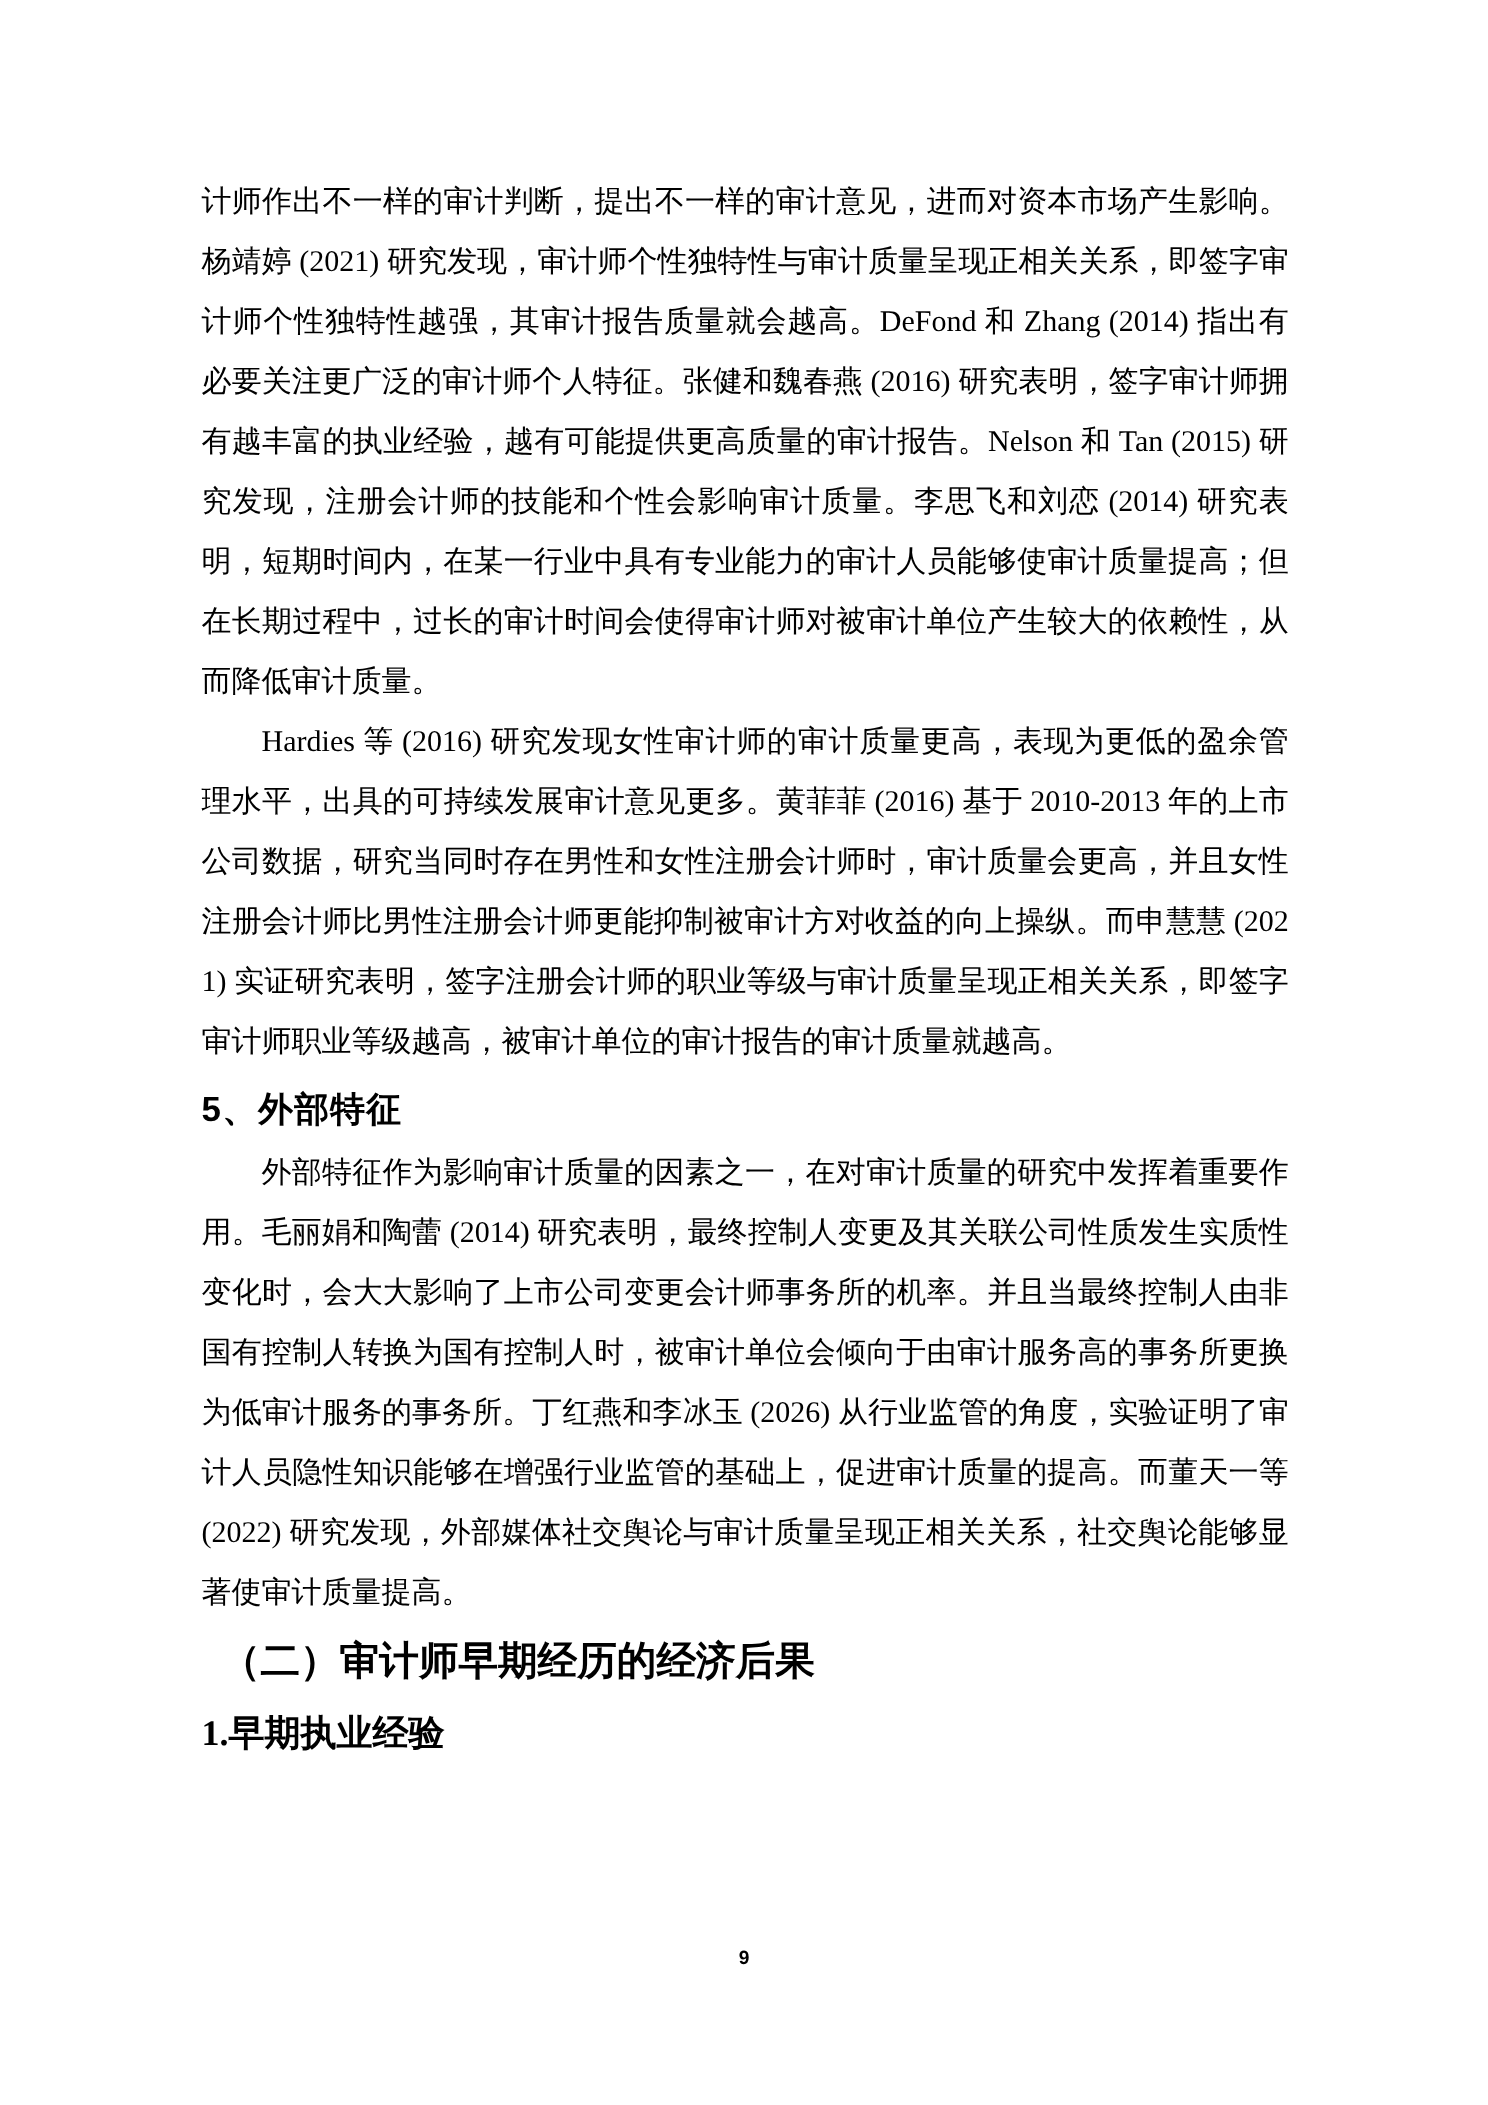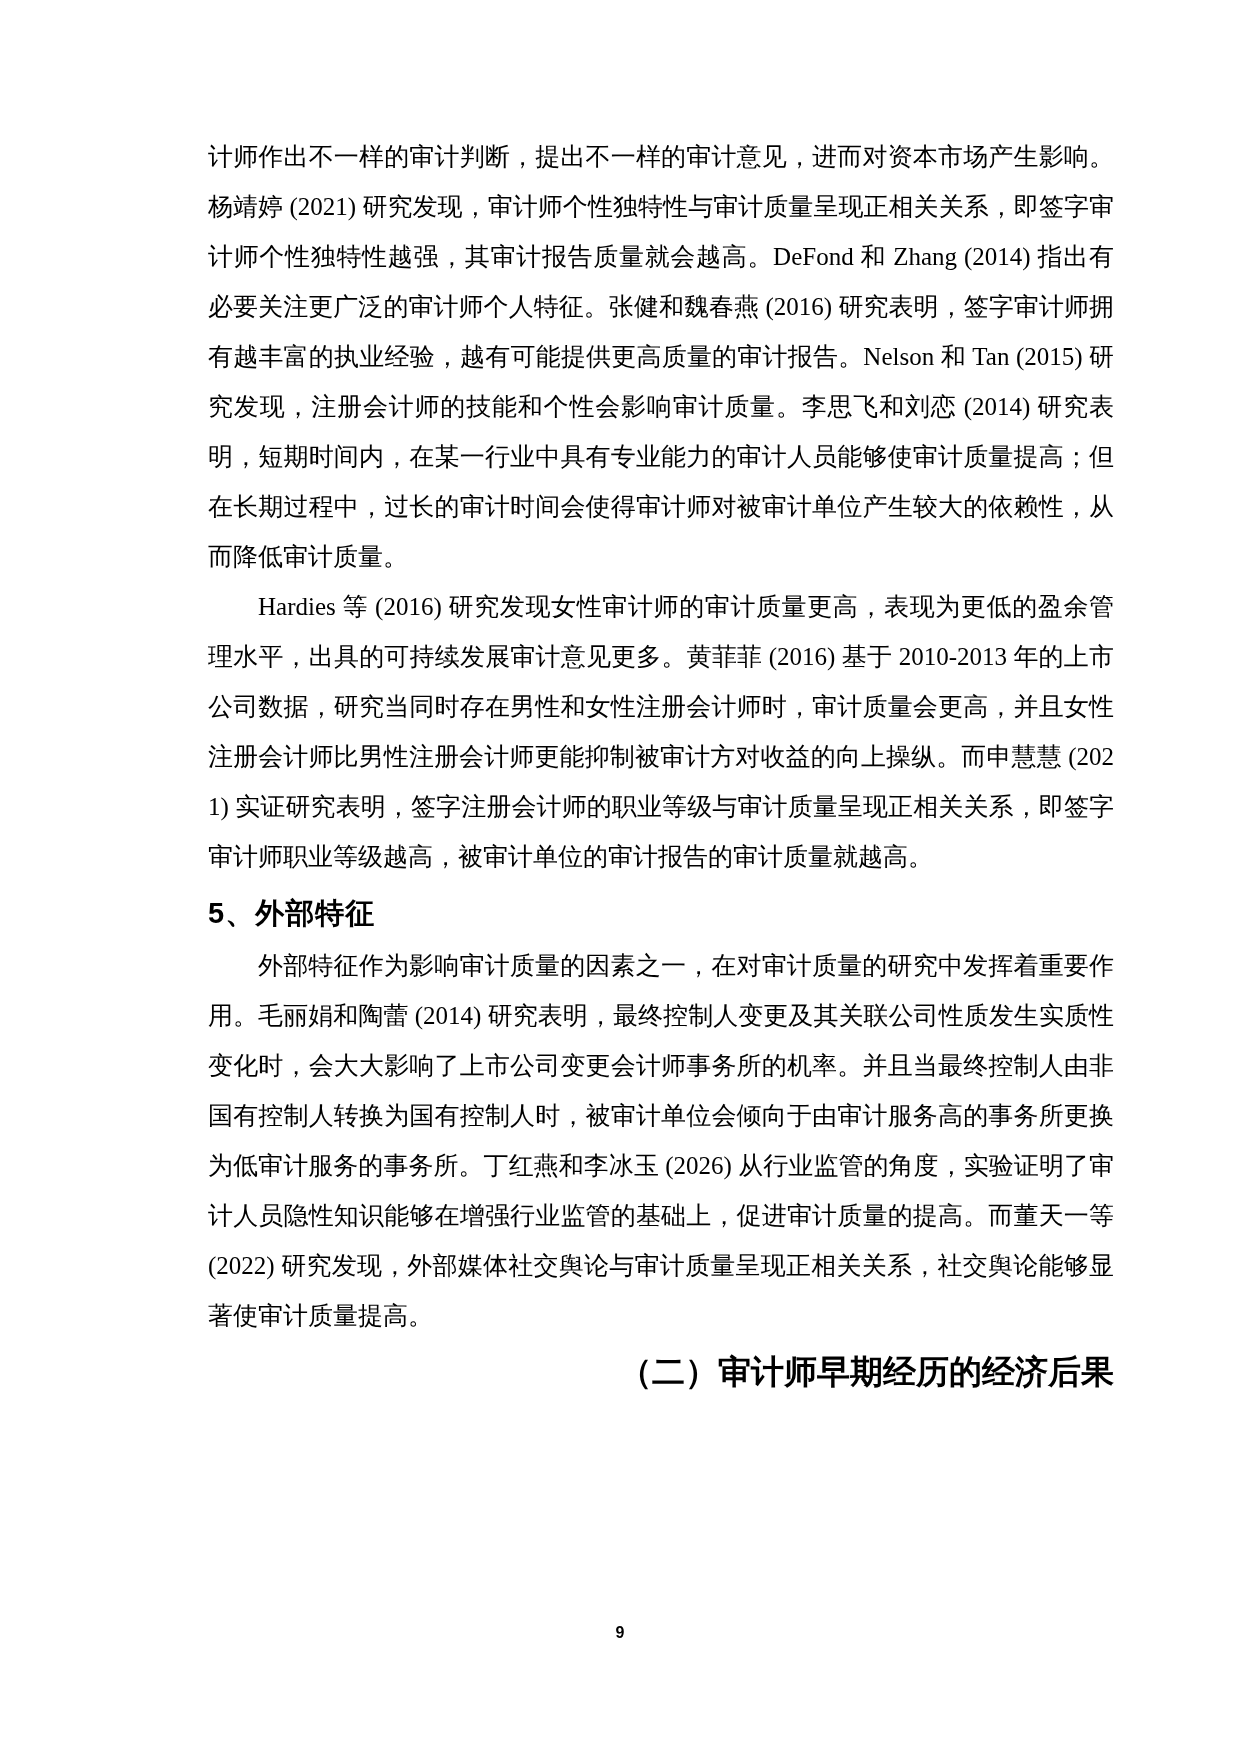--- a/index.html
+++ b/index.html
@@ -13,23 +13,22 @@
     height: 1754px;
     margin: 0 auto;
     background: #ffffff;
     color: #000000;
     font-family: "Liberation Serif", "DejaVu Serif", serif;
     overflow: hidden;
   }
   .content {
     position: absolute;
     left: 168px;
-    top: 132px;
+    top: 144px;
     width: 906px;
-    margin-left: 40px;
   }
   .para {
     margin: 0;
     font-size: 25px;
     line-height: 50px;
     text-align: justify;
     text-indent: 2em;
     word-break: break-all;
   }
   .para.no-indent {
@@ -42,21 +41,20 @@
     font-weight: 600;
     font-family: "Liberation Sans", "DejaVu Sans", sans-serif;
     letter-spacing: 1px;
   }
   .heading-section {
     margin: 0 0 0 16px;
     font-size: 33px;
     line-height: 62px;
     font-weight: 700;
     font-family: "Liberation Sans", "DejaVu Sans", sans-serif;
-    text-align: right;
   }
   .heading-sub {
     margin: 2px 0 0 0;
     font-size: 30px;
     line-height: 56px;
     font-weight: 700;
   }
   .footer {
     position: absolute;
     left: 0;
@@ -73,17 +71,18 @@
 </head>
 <body>
 
 <div class="page">
   <main class="content">
     <p class="para no-indent">计师作出不一样的审计判断，提出不一样的审计意见，进而对资本市场产生影响。杨靖婷 (2021) 研究发现，审计师个性独特性与审计质量呈现正相关关系，即签字审计师个性独特性越强，其审计报告质量就会越高。DeFond 和 Zhang (2014) 指出有必要关注更广泛的审计师个人特征。张健和魏春燕 (2016) 研究表明，签字审计师拥有越丰富的执业经验，越有可能提供更高质量的审计报告。Nelson 和 Tan (2015) 研究发现，注册会计师的技能和个性会影响审计质量。李思飞和刘恋 (2014) 研究表明，短期时间内，在某一行业中具有专业能力的审计人员能够使审计质量提高；但在长期过程中，过长的审计时间会使得审计师对被审计单位产生较大的依赖性，从而降低审计质量。</p>
     <p class="para">Hardies 等 (2016) 研究发现女性审计师的审计质量更高，表现为更低的盈余管理水平，出具的可持续发展审计意见更多。黄菲菲 (2016) 基于 2010-2013 年的上市公司数据，研究当同时存在男性和女性注册会计师时，审计质量会更高，并且女性注册会计师比男性注册会计师更能抑制被审计方对收益的向上操纵。而申慧慧 (2021) 实证研究表明，签字注册会计师的职业等级与审计质量呈现正相关关系，即签字审计师职业等级越高，被审计单位的审计报告的审计质量就越高。</p>
     <h3 class="heading-numbered">5、外部特征</h3>
     <p class="para">外部特征作为影响审计质量的因素之一，在对审计质量的研究中发挥着重要作用。毛丽娟和陶蕾 (2014) 研究表明，最终控制人变更及其关联公司性质发生实质性变化时，会大大影响了上市公司变更会计师事务所的机率。并且当最终控制人由非国有控制人转换为国有控制人时，被审计单位会倾向于由审计服务高的事务所更换为低审计服务的事务所。丁红燕和李冰玉 (2026) 从行业监管的角度，实验证明了审计人员隐性知识能够在增强行业监管的基础上，促进审计质量的提高。而董天一等 (2022) 研究发现，外部媒体社交舆论与审计质量呈现正相关关系，社交舆论能够显著使审计质量提高。</p>
     <h2 class="heading-section">（二）审计师早期经历的经济后果</h2>
+    <h3 class="heading-sub">1.早期执业经验</h3>
   </main>
   <footer class="footer">
     <span class="page-number">9</span>
   </footer>
 </div>
 
 </body></html>

